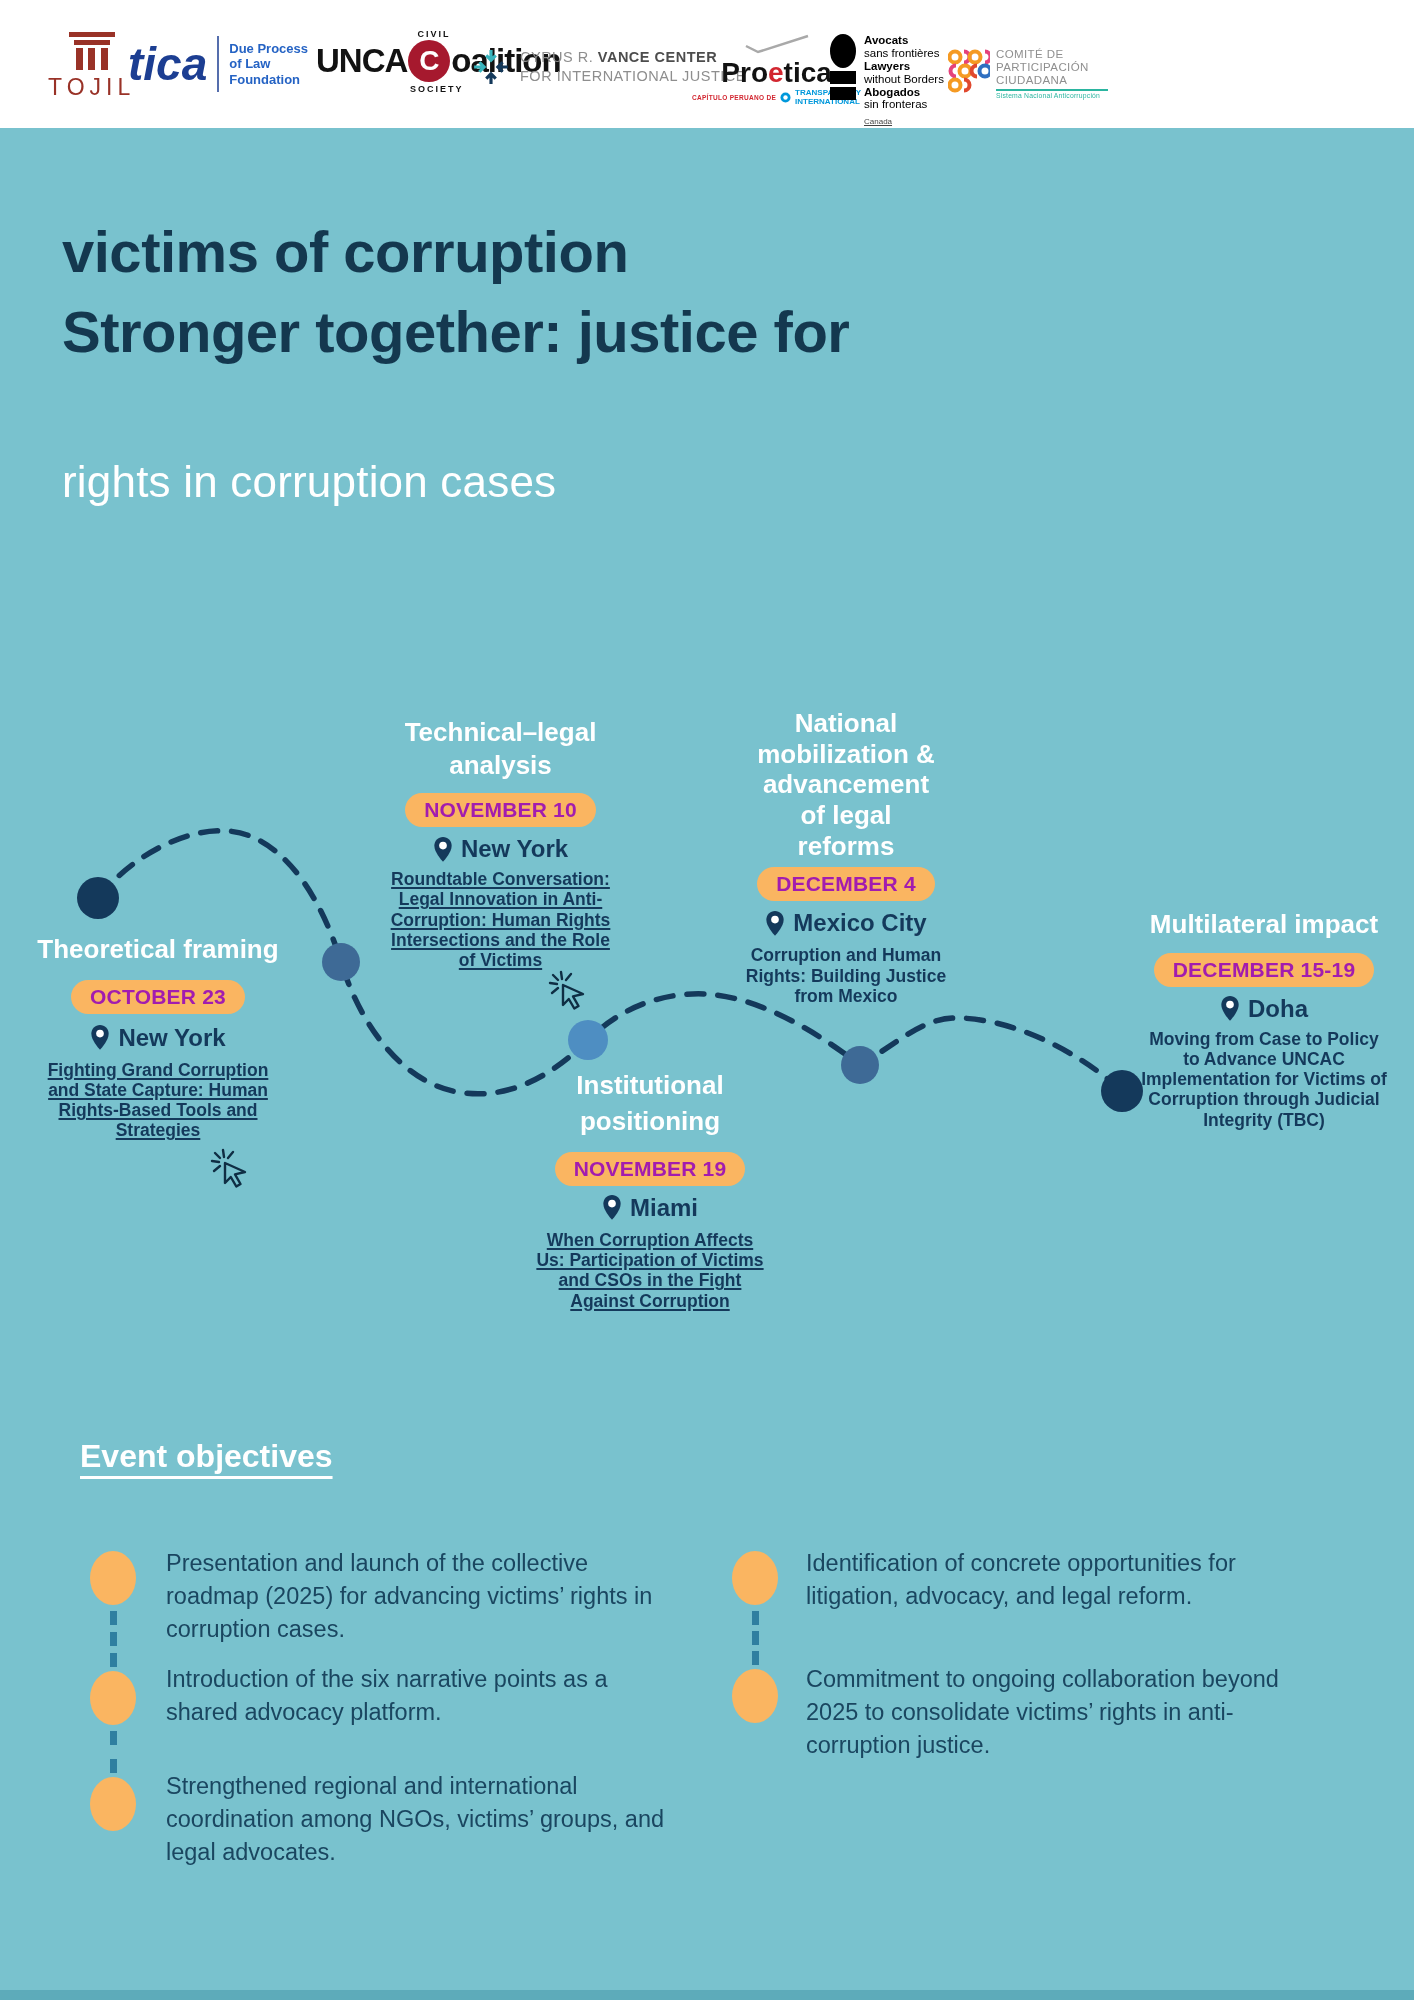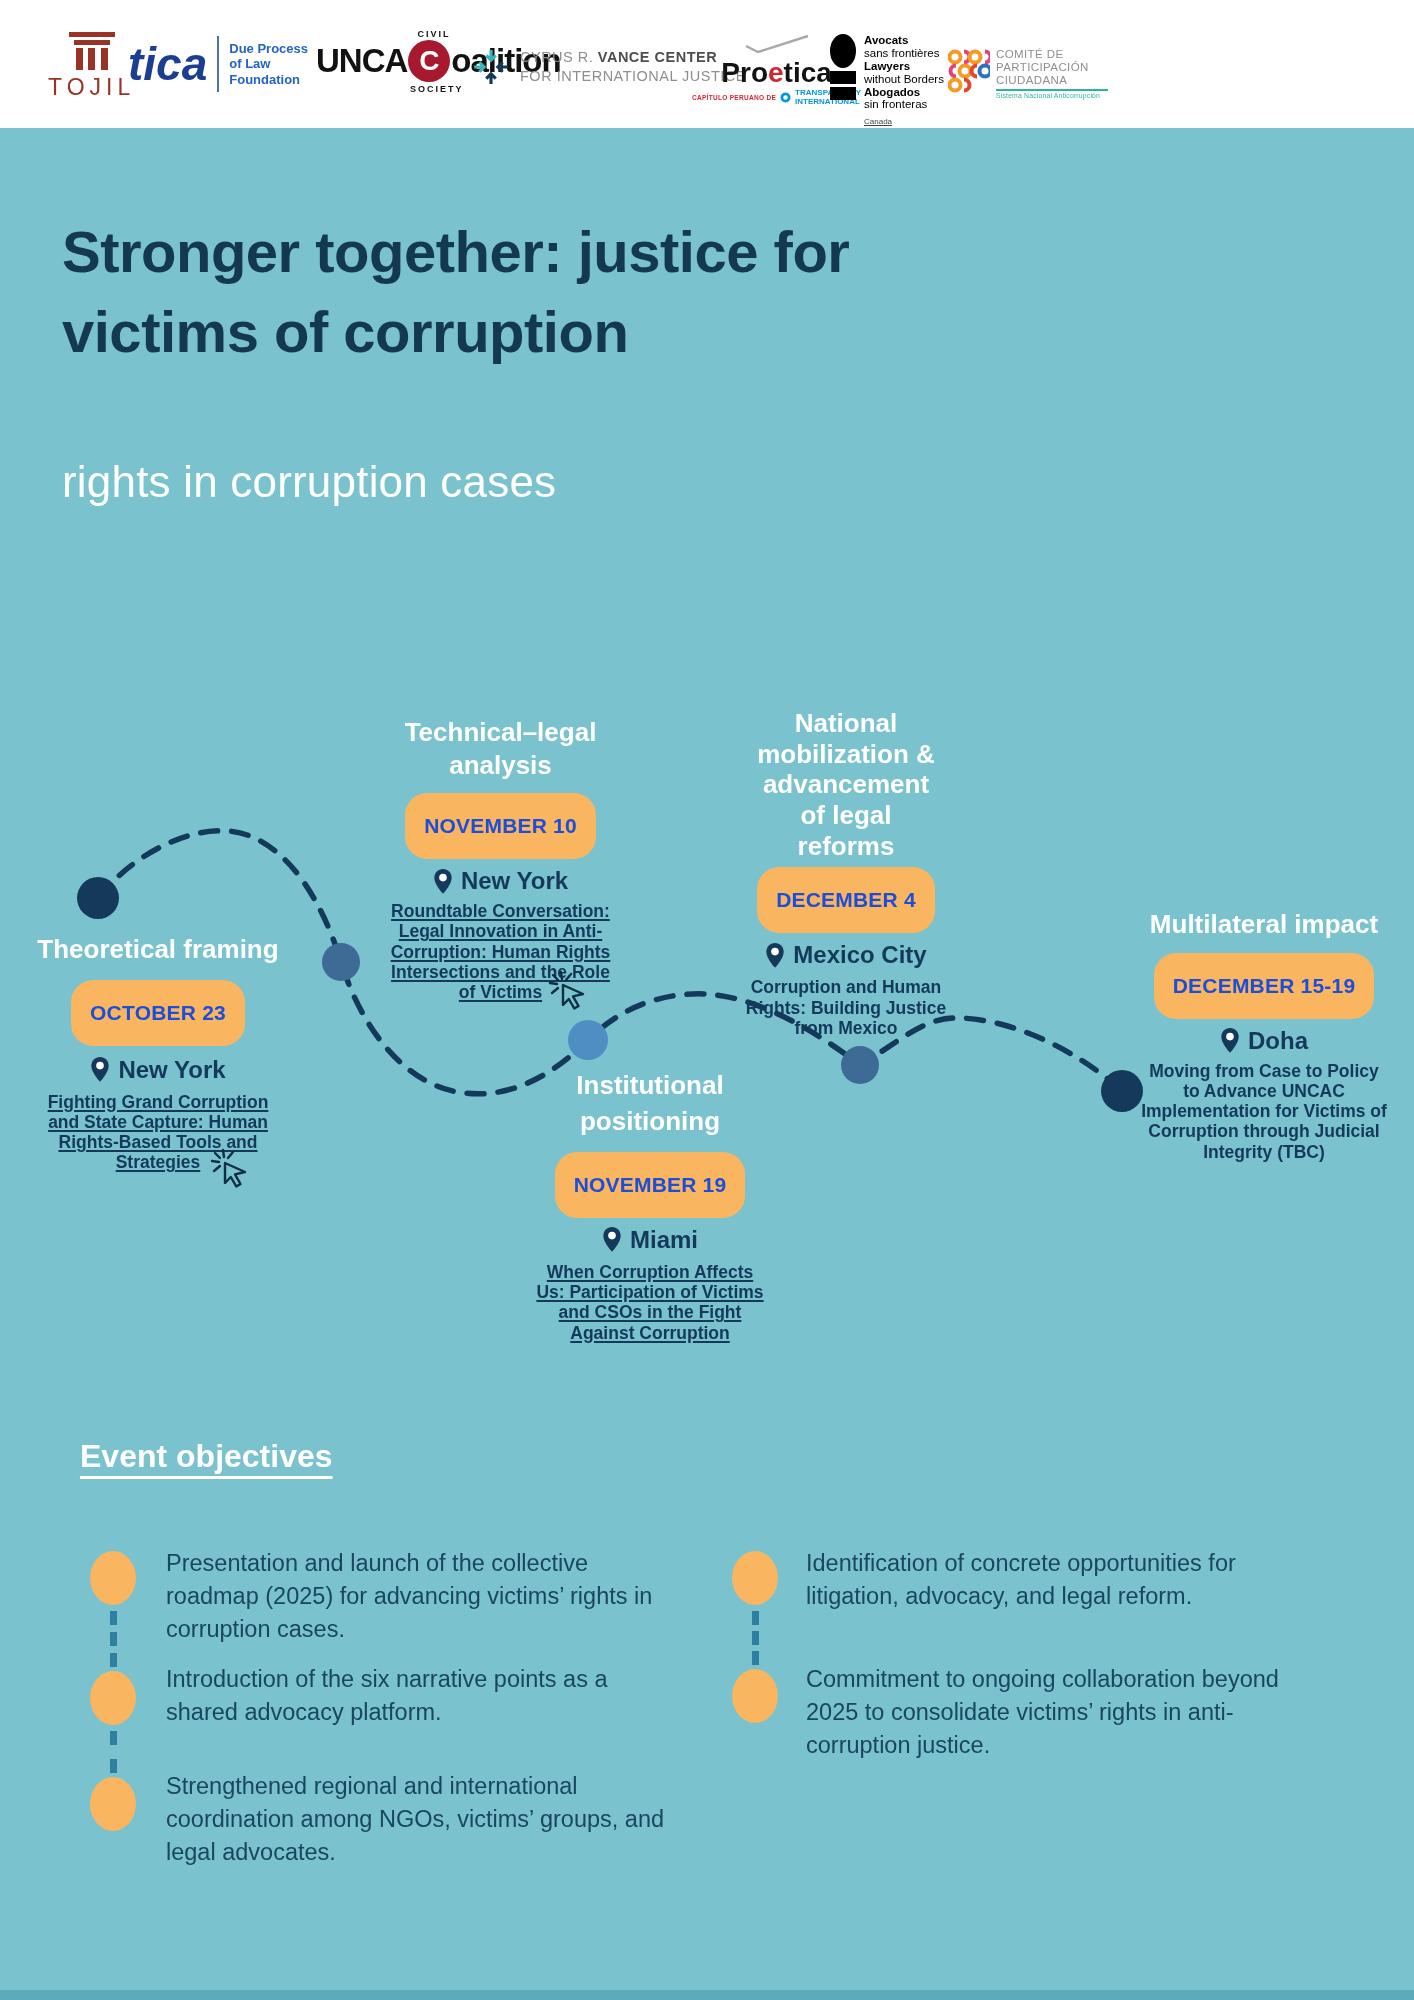--- a/index.html
+++ b/index.html
@@ -56,22 +56,22 @@
   .cpc-sub{font-size:6.8px;color:#2BB5A0;letter-spacing:.2px;}
   
   .title{position:absolute;left:62px;top:212px;font-size:58px;font-weight:bold;color:#14384F;
          line-height:80px;letter-spacing:-.5px;}
   .subtitle{position:absolute;left:62px;top:452px;font-size:44px;font-weight:400;color:#ffffff;
          line-height:60px;letter-spacing:.2px;}
   
   .curve-svg{position:absolute;left:0;top:0;pointer-events:none;}
   .ev{position:absolute;text-align:center;}
   .ev-title{color:#ffffff;font-size:26px;font-weight:bold;line-height:1.25;margin:0 auto;}
-  .badge{display:inline-block;background:#FAB561;color:#1d4ed8;font-weight:bold;font-size:21px;
-         padding:21px 19px;border-radius:22px;letter-spacing:.2px;}
+  .badge{display:inline-block;background:#FAB561;color:#a21caf;font-weight:bold;font-size:21px;
+         padding:5px 19px;border-radius:22px;letter-spacing:.2px;}
   .city-row{display:flex;align-items:center;justify-content:center;gap:8px;}
   .city{color:#14395B;font-size:24px;font-weight:bold;}
   .pin{flex:none;}
   .desc{color:#14395B;font-size:17.5px;font-weight:bold;line-height:1.16;margin:0 auto;}
   .desc.link{text-decoration:underline;text-decoration-thickness:1.5px;text-underline-offset:2px;cursor:pointer;}
   .mb14{margin-bottom:14px;} .mb12{margin-bottom:12px;} .mb10{margin-bottom:10px;}
   .mb8{margin-bottom:8px;} .mb6{margin-bottom:6px;}
   .cursor-ic{position:absolute;}
   
   .obj-heading{position:absolute;left:80px;top:1438px;font-size:32px;font-weight:bold;color:#ffffff;
@@ -195,22 +195,22 @@
           <div>PARTICIPACIÓN</div>
           <div>CIUDADANA</div>
         </div>
         <div class="cpc-rule"></div>
         <div class="cpc-sub">Sistema Nacional Anticorrupción</div>
       </div>
     </div>
   </div>
 
   <div class="title">
+    <div>victims of corruption</div>
     <div>Stronger together: justice for</div>
-    <div>victims of corruption</div>
   </div>
   <div class="subtitle">
     <div>rights in corruption cases</div>
   </div>
 
   <svg class="curve-svg" width="1414" height="2000" viewBox="0 0 1414 2000">
     <path d="M98 898 C138 848 205 818 250 836 C293 853 324 906 341 962
              C359 1021 399 1081 457 1092 C508 1101 552 1076 588 1040
              C621 1007 663 992 706 994 C760 997 818 1033 860 1065
              C898 1043 922 1018 956 1018 C1012 1018 1078 1051 1122 1091" fill="none" stroke="#14395B" stroke-width="5.5" stroke-dasharray="17 14" stroke-linecap="round"></path>

